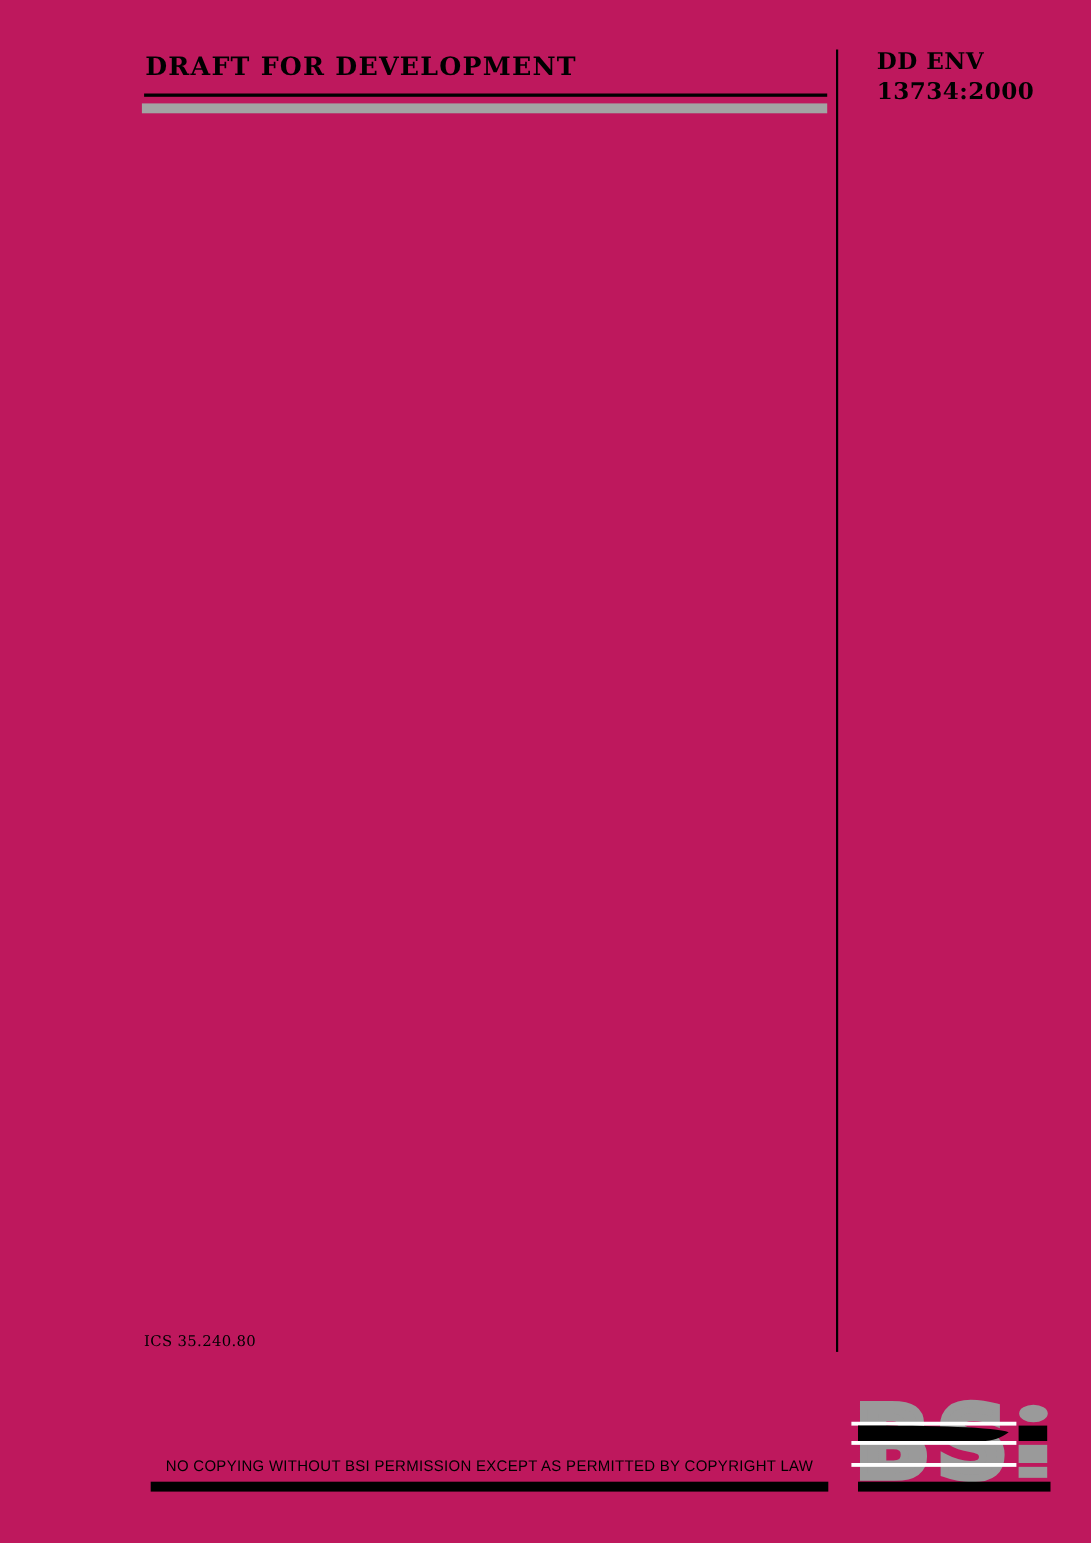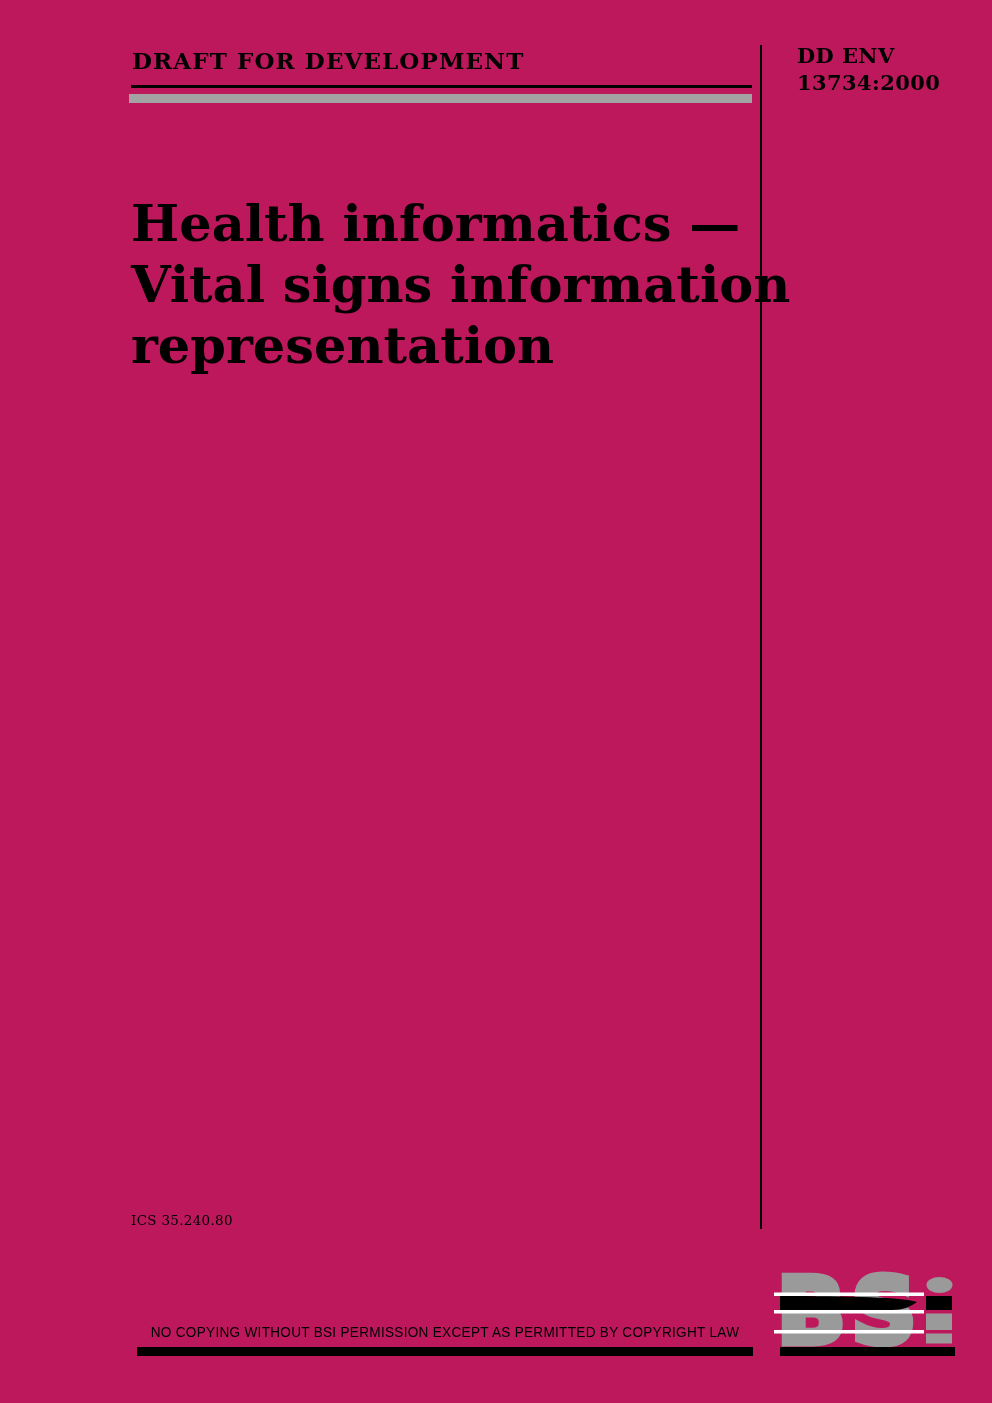--- a/index.html
+++ b/index.html
@@ -77,25 +77,20 @@
   <div class="draft-label">DRAFT FOR DEVELOPMENT</div>
   <div class="header-rule"></div>
   <div class="header-gray-bar"></div>
   <div class="vertical-divider"></div>
 
   <div class="doc-number">
     <div>DD ENV</div>
     <div>13734:2000</div>
   </div>
 
-  <div class="doc-title">
-    <div>Health informatics —</div>
-    <div>Vital signs information</div>
-    <div>representation</div>
-  </div>
 
   <div class="ics-note">ICS 35.240.80</div>
 
   <div class="copyright-notice">NO COPYING WITHOUT BSI PERMISSION EXCEPT AS PERMITTED BY COPYRIGHT LAW</div>
   <div class="copyright-bar"></div>
 
   <div class="bsi-logo">
     <svg width="175" height="79" viewBox="0 0 175 79" xmlns="http://www.w3.org/2000/svg">
 
       <text x="-3" y="66" font-family="DejaVu Sans, sans-serif" font-weight="bold" font-size="90" letter-spacing="6" style="fill:var(--logo-gray);stroke:var(--logo-gray);stroke-width:7;">BS</text>

